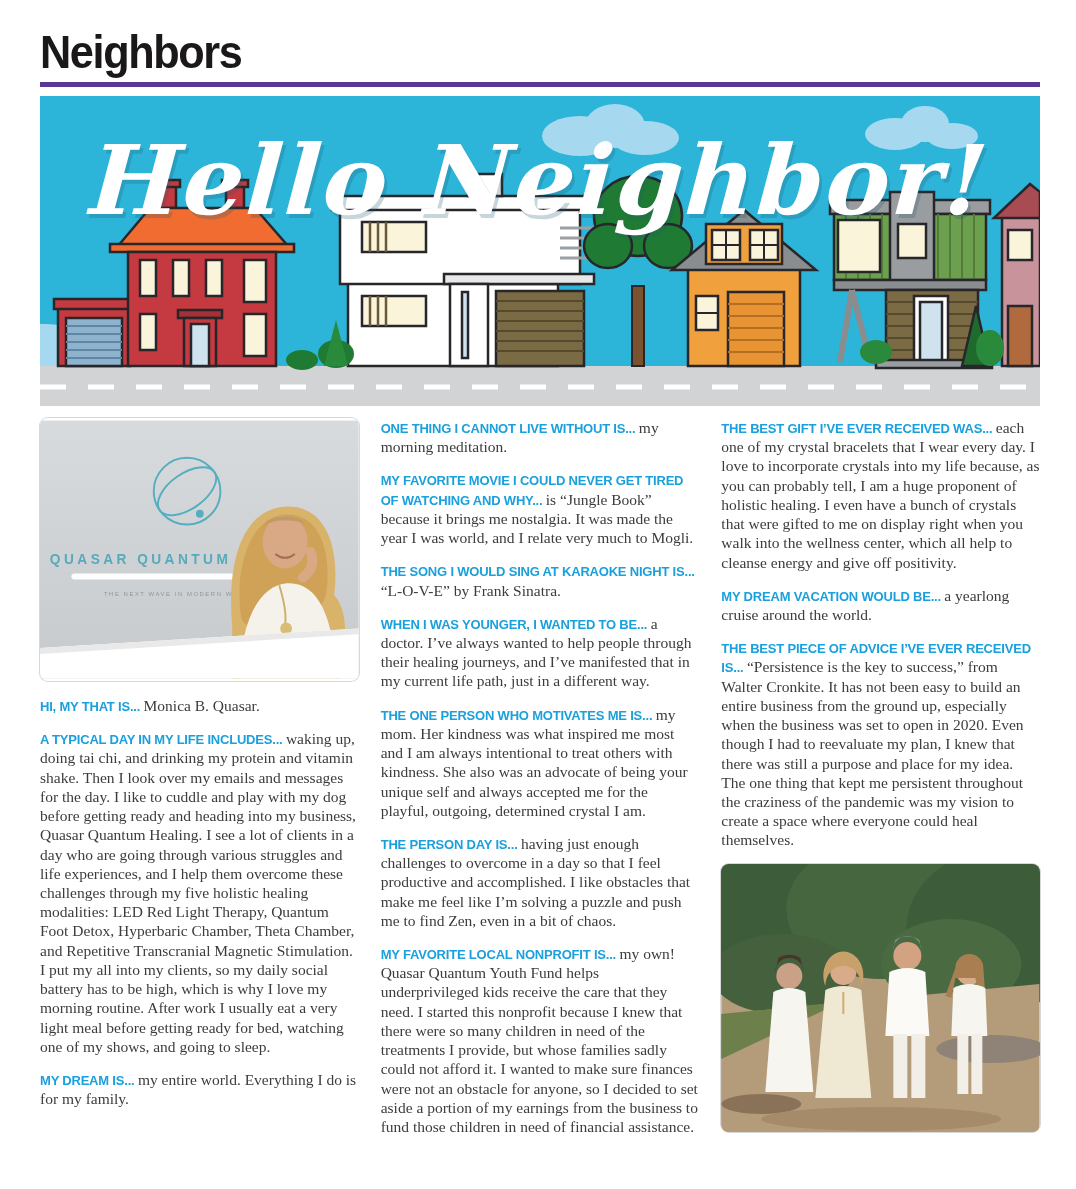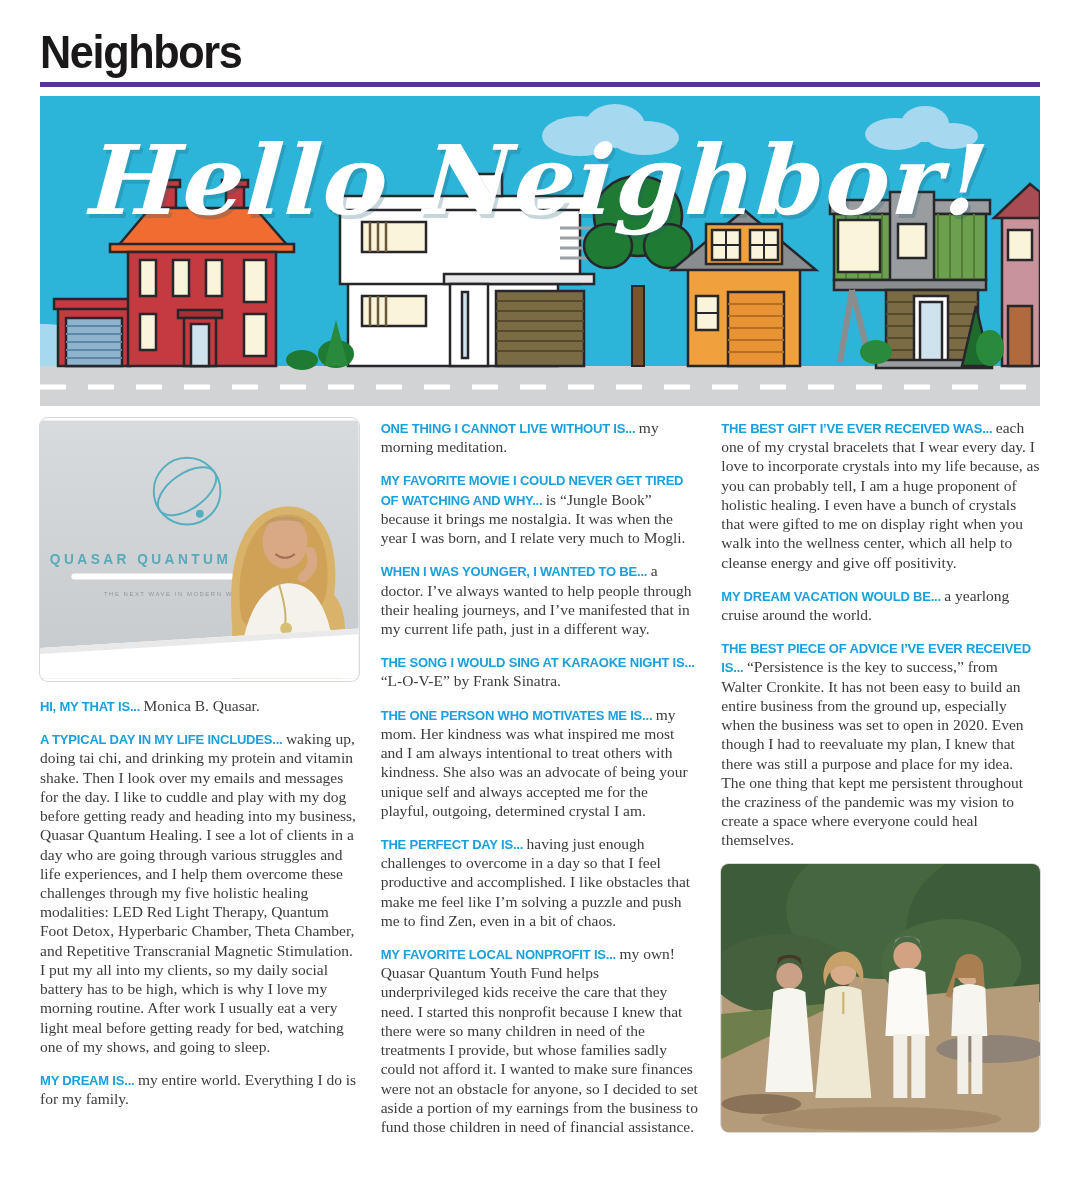--- a/index.html
+++ b/index.html
@@ -202,25 +202,25 @@
       <div class="qa-list">
           <p class="qa"><span class="q">HI, MY THAT IS... </span><span class="a">Monica B. Quasar.</span></p>
           <p class="qa"><span class="q">A TYPICAL DAY IN MY LIFE INCLUDES... </span><span class="a">waking up, doing tai chi, and drinking my protein and vitamin shake. Then I look over my emails and messages for the day. I like to cuddle and play with my dog before getting ready and heading into my business, Quasar Quantum Healing. I see a lot of clients in a day who are going through various struggles and life experiences, and I help them overcome these challenges through my five holistic healing modalities: LED Red Light Therapy, Quantum Foot Detox, Hyperbaric Chamber, Theta Chamber, and Repetitive Transcranial Magnetic Stimulation. I put my all into my clients, so my daily social battery has to be high, which is why I love my morning routine. After work I usually eat a very light meal before getting ready for bed, watching one of my shows, and going to sleep.</span></p>
           <p class="qa"><span class="q">MY DREAM IS... </span><span class="a">my entire world. Everything I do is for my family.</span></p>
         </div>
     </section>
 
     <section class="col">
       <div class="qa-list">
           <p class="qa"><span class="q">ONE THING I CANNOT LIVE WITHOUT IS... </span><span class="a">my morning meditation.</span></p>
-          <p class="qa"><span class="q">MY FAVORITE MOVIE I COULD NEVER GET TIRED OF WATCHING AND WHY... </span><span class="a">is “Jungle Book” because it brings me nostalgia. It was when the year I was born, and I relate very much to Mogli.</span></p>
+          <p class="qa"><span class="q">MY FAVORITE MOVIE I COULD NEVER GET TIRED OF WATCHING AND WHY... </span><span class="a">is “Jungle Book” because it brings me nostalgia. It was made the year I was world, and I relate very much to Mogli.</span></p>
+          <p class="qa"><span class="q">THE SONG I WOULD SING AT KARAOKE NIGHT IS... </span><span class="a">“L-O-V-E” by Frank Sinatra.</span></p>
           <p class="qa"><span class="q">WHEN I WAS YOUNGER, I WANTED TO BE... </span><span class="a">a doctor. I’ve always wanted to help people through their healing journeys, and I’ve manifested that in my current life path, just in a different way.</span></p>
-          <p class="qa"><span class="q">THE SONG I WOULD SING AT KARAOKE NIGHT IS... </span><span class="a">“L-O-V-E” by Frank Sinatra.</span></p>
           <p class="qa"><span class="q">THE ONE PERSON WHO MOTIVATES ME IS... </span><span class="a">my mom. Her kindness was what inspired me most and I am always intentional to treat others with kindness. She also was an advocate of being your unique self and always accepted me for the playful, outgoing, determined crystal I am.</span></p>
-          <p class="qa"><span class="q">THE PERFECT DAY IS... </span><span class="a">having just enough challenges to overcome in a day so that I feel productive and accomplished. I like obstacles that make me feel like I’m solving a puzzle and push me to find Zen, even in a bit of chaos.</span></p>
+          <p class="qa"><span class="q">THE PERSON DAY IS... </span><span class="a">having just enough challenges to overcome in a day so that I feel productive and accomplished. I like obstacles that make me feel like I’m solving a puzzle and push me to find Zen, even in a bit of chaos.</span></p>
           <p class="qa"><span class="q">MY FAVORITE LOCAL NONPROFIT IS... </span><span class="a">my own! Quasar Quantum Youth Fund helps underprivileged kids receive the care that they need. I started this nonprofit because I knew that there were so many children in need of the treatments I provide, but whose families sadly could not afford it. I wanted to make sure finances were not an obstacle for anyone, so I decided to set aside a portion of my earnings from the business to fund those children in need of financial assistance.</span></p>
         </div>
     </section>
 
     <section class="col">
       <div class="qa-list">
           <p class="qa"><span class="q">THE BEST GIFT I’VE EVER RECEIVED WAS... </span><span class="a">each one of my crystal bracelets that I wear every day. I love to incorporate crystals into my life because, as you can probably tell, I am a huge proponent of holistic healing. I even have a bunch of crystals that were gifted to me on display right when you walk into the wellness center, which all help to cleanse energy and give off positivity.</span></p>
           <p class="qa"><span class="q">MY DREAM VACATION WOULD BE... </span><span class="a">a yearlong cruise around the world.</span></p>
           <p class="qa"><span class="q">THE BEST PIECE OF ADVICE I’VE EVER RECEIVED IS... </span><span class="a">“Persistence is the key to success,” from Walter Cronkite. It has not been easy to build an entire business from the ground up, especially when the business was set to open in 2020. Even though I had to reevaluate my plan, I knew that there was still a purpose and place for my idea. The one thing that kept me persistent throughout the craziness of the pandemic was my vision to create a space where everyone could heal themselves.</span></p>
         </div>

